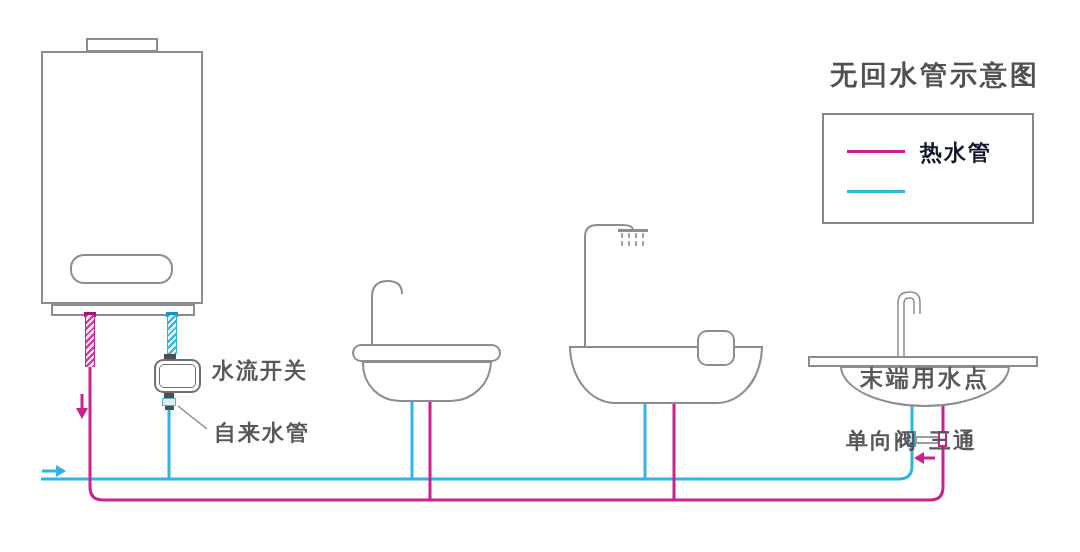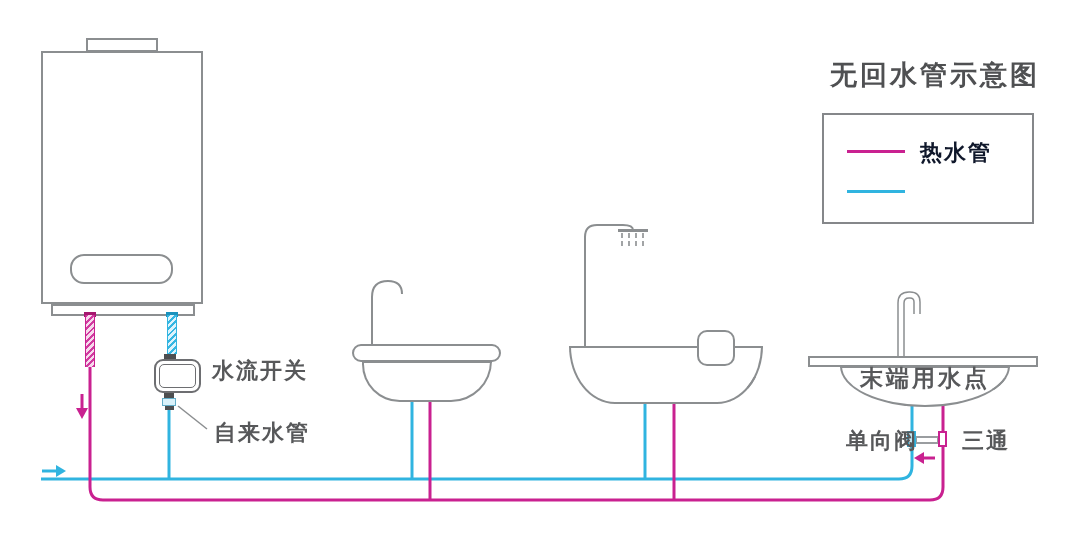--- a/index.html
+++ b/index.html
@@ -49,21 +49,21 @@
   
   #valve-cyan{left:907px;top:431px;width:9px;height:16px;border:2px solid #30b4e0;background:#c9ecf9;}
   #valve-magenta{left:938px;top:431px;width:9px;height:16px;border:2px solid #c92190;background:#fff;}
   #valve-connector{left:915px;top:436px;width:24px;height:8px;border:2px solid #9a9da0;background:#fff;}
 
   
   .cjk-label{font-size:22px;font-weight:600;letter-spacing:2px;color:#57585a;white-space:nowrap;}
   #label-circulation{left:212px;top:356px;}
   #label-flow-switch{left:214px;top:418px;}
   #label-check-valve{left:846px;top:426px;}
-  #label-tee{left:962px;top:426px;}
+  #label-tee{left:929px;top:426px;}
 
   
   #diagram-title{left:810px;top:57px;width:250px;text-align:center;font-size:27px;font-weight:700;letter-spacing:3px;color:#4f5052;}
   #legend-box{left:822px;top:113px;width:212px;height:111px;border:2px solid #85878a;background:#fff;}
   .legend-swatch{height:3px;width:58px;}
   #legend-swatch-hot{left:847px;top:150px;background:#c92190;}
   #legend-swatch-tap{left:847px;top:190px;background:#30b4e0;}
   .legend-label{font-size:22px;font-weight:600;letter-spacing:2px;color:#0f172a;white-space:nowrap;}
   #legend-label-hot{left:920px;top:138px;}
   #legend-label-tap{left:920px;top:178px;}

